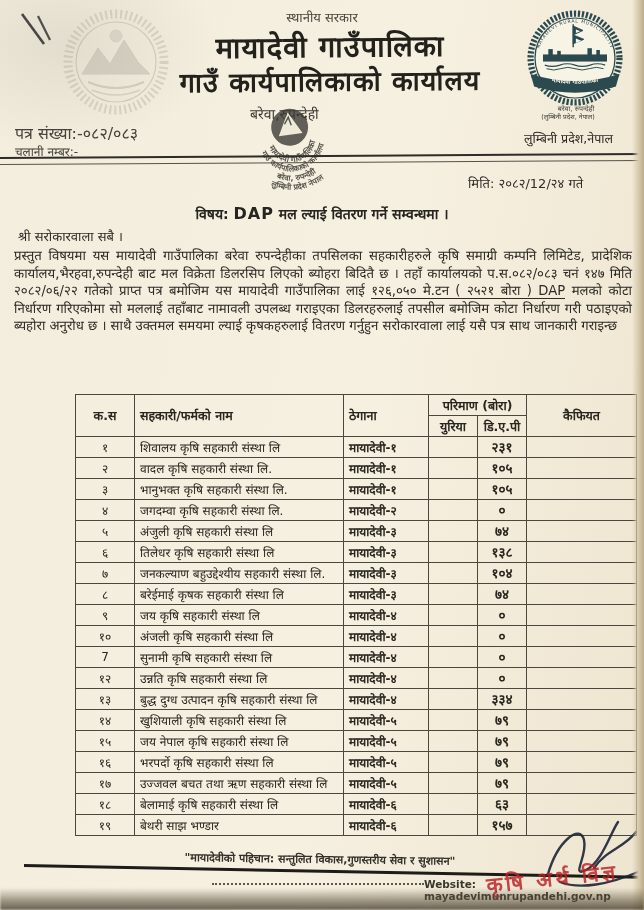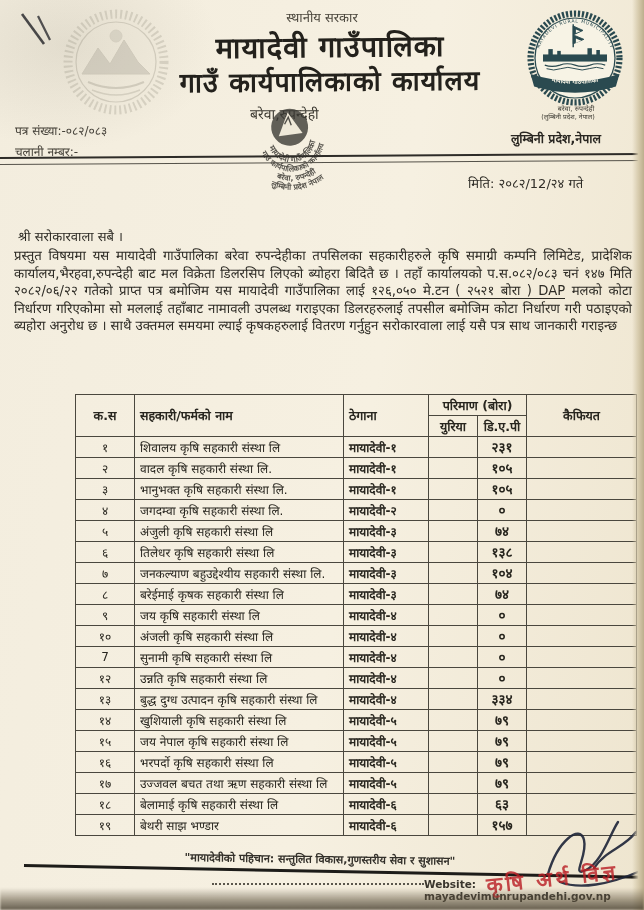--- a/index.html
+++ b/index.html
@@ -9,23 +9,23 @@
         background:linear-gradient(100deg,#f3edde 0%,#f6f0e1 55%,#eee5cf 100%);
         color:#2b2b2b;overflow:hidden;}
   .abs{position:absolute;}
   
   .local-govt{top:8px;left:0;width:644px;text-align:center;font-size:13px;color:#4a463c;}
   .title1{top:26px;left:0;width:660px;text-align:center;font-size:29px;font-weight:bold;
           color:#23211c;letter-spacing:1px;transform:rotate(-0.6deg);}
   .title2{top:62px;left:0;width:660px;text-align:center;font-size:27px;font-weight:bold;
           color:#23211c;letter-spacing:1px;transform:rotate(-0.5deg);}
   .addr-line{top:104px;left:250px;font-size:14px;color:#3a372f;}
-  .letter-no{top:122px;left:15px;font-size:12px;color:#46423a;}
+  .letter-no{top:122px;left:15px;font-size:16px;color:#46423a;}
   .chalani-no{top:143px;left:15px;font-size:12px;color:#46423a;}
-  .province-bold{top:130px;left:496px;width:120px;text-align:center;font-size:12.5px;font-weight:bold;color:#2a2722;}
+  .province-bold{top:130px;left:524px;width:120px;text-align:left;font-size:12.5px;font-weight:normal;color:#2a2722;}
   .seal-caption1{top:104px;left:520px;width:112px;text-align:center;font-size:7px;color:#3c3a33;}
   .seal-caption2{top:112px;left:512px;width:112px;text-align:center;font-size:6.5px;color:#3c3a33;}
   .sep-line{top:155px;left:0;width:644px;height:5px;
             border-top:2.5px solid #2e2c28;border-bottom:1.5px solid #55524a;
             transform:rotate(-0.35deg);}
   .date-line{top:174px;left:468px;font-size:13px;color:#2f2d27;}
   
   .subject{top:204px;left:0;width:644px;text-align:center;font-size:14px;font-weight:600;color:#26241f;}
   .subject .dap{font-size:16px;font-weight:800;letter-spacing:1px;}
   .salutation{top:227px;left:18px;font-size:13px;color:#2c2a24;}
@@ -143,20 +143,25 @@
       <text font-size="9"><textPath href="#st1" startOffset="50%" text-anchor="middle">मायादेवी गाउँपालिका</textPath></text>
       <text font-size="8.5"><textPath href="#st2" startOffset="50%" text-anchor="middle">गाउ कार्यपालिकाको कार्यालय</textPath></text>
       <text font-size="8.5"><textPath href="#st3" startOffset="50%" text-anchor="middle">बरेवा, रुपन्देही</textPath></text>
       <text font-size="8.5"><textPath href="#st4" startOffset="50%" text-anchor="middle">लुम्बिनी प्रदेश नेपाल</textPath></text>
     </g>
   </svg>
 
   <div class="abs sep-line"></div>
   <div class="abs date-line">मिति: २०८२/12/२४ गते</div>
 
+  <div class="abs subject">
+    <span>विषय:</span>
+    <span class="dap">DAP</span>
+    <span>मल ल्याई वितरण गर्ने सम्वन्धमा ।</span>
+  </div>
   <div class="abs salutation">श्री सरोकारवाला सबै ।</div>
   <div class="abs body-para">
     <span>प्रस्तुत विषयमा यस मायादेवी गाउँपालिका बरेवा रुपन्देहीका तपसिलका सहकारीहरुले कृषि समाग्री कम्पनि लिमिटेड, प्रादेशिक कार्यालय,भैरहवा,रुपन्देही बाट मल विक्रेता डिलरसिप लिएको ब्योहरा बिदितै छ । तहाँ कार्यालयको प.स.०८२/०८३ चनं १४७ मिति २०८२/०६/२२ गतेको प्राप्त पत्र बमोजिम यस मायादेवी गाउँपालिका लाई </span><span class="ul">१२६,०५० मे.टन ( २५२१ बोरा ) DAP</span><span> मलको कोटा निर्धारण गरिएकोमा सो मललाई तहाँबाट नामावली उपलब्ध गराइएका डिलरहरुलाई तपसील बमोजिम कोटा निर्धारण गरी पठाइएको ब्यहोरा अनुरोध छ । साथै उक्तमल समयमा ल्याई कृषकहरुलाई वितरण गर्नुहुन सरोकारवाला लाई यसै पत्र साथ जानकारी गराइन्छ</span>
   </div>
 
   <table class="qtable">
     <thead>
       <tr>
         <th class="c-sn" rowspan="2">क.स</th>
         <th class="c-name" rowspan="2">सहकारी/फर्मको नाम</th>

